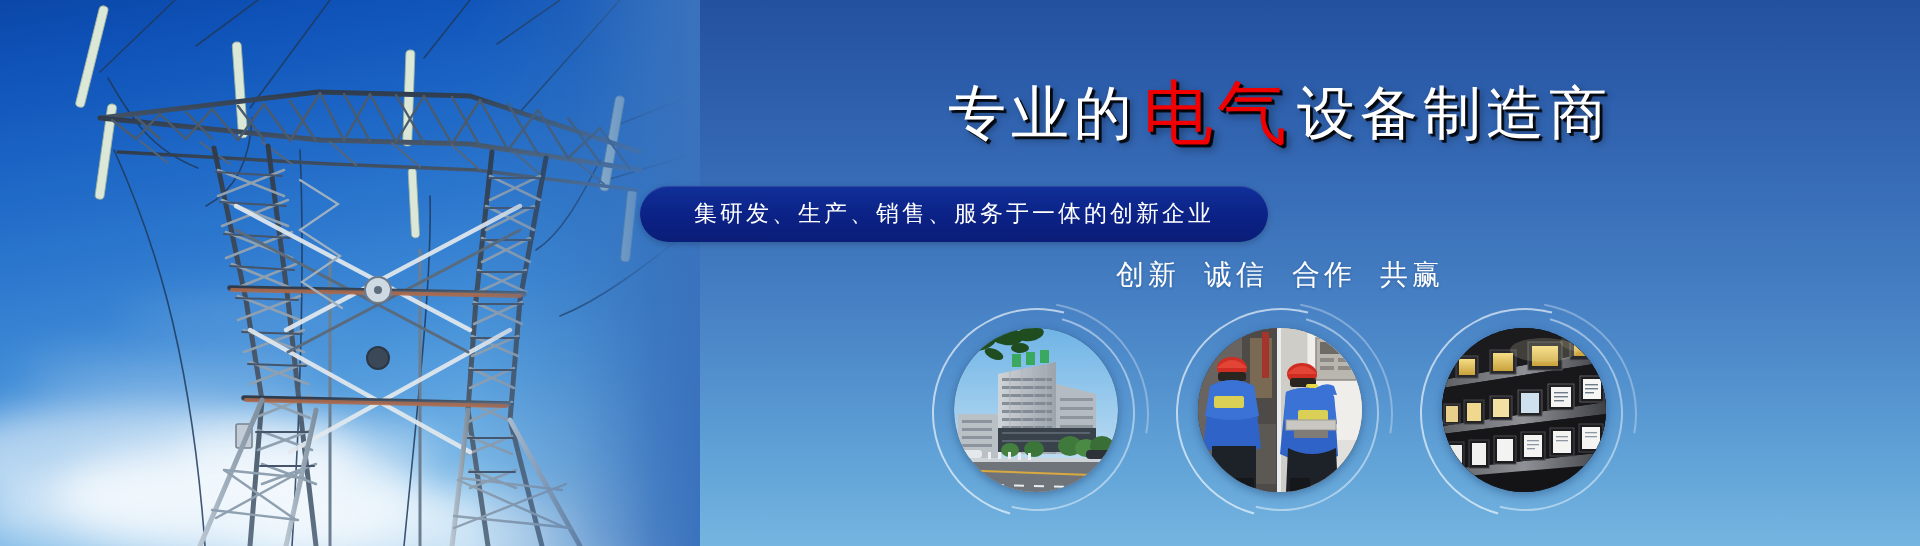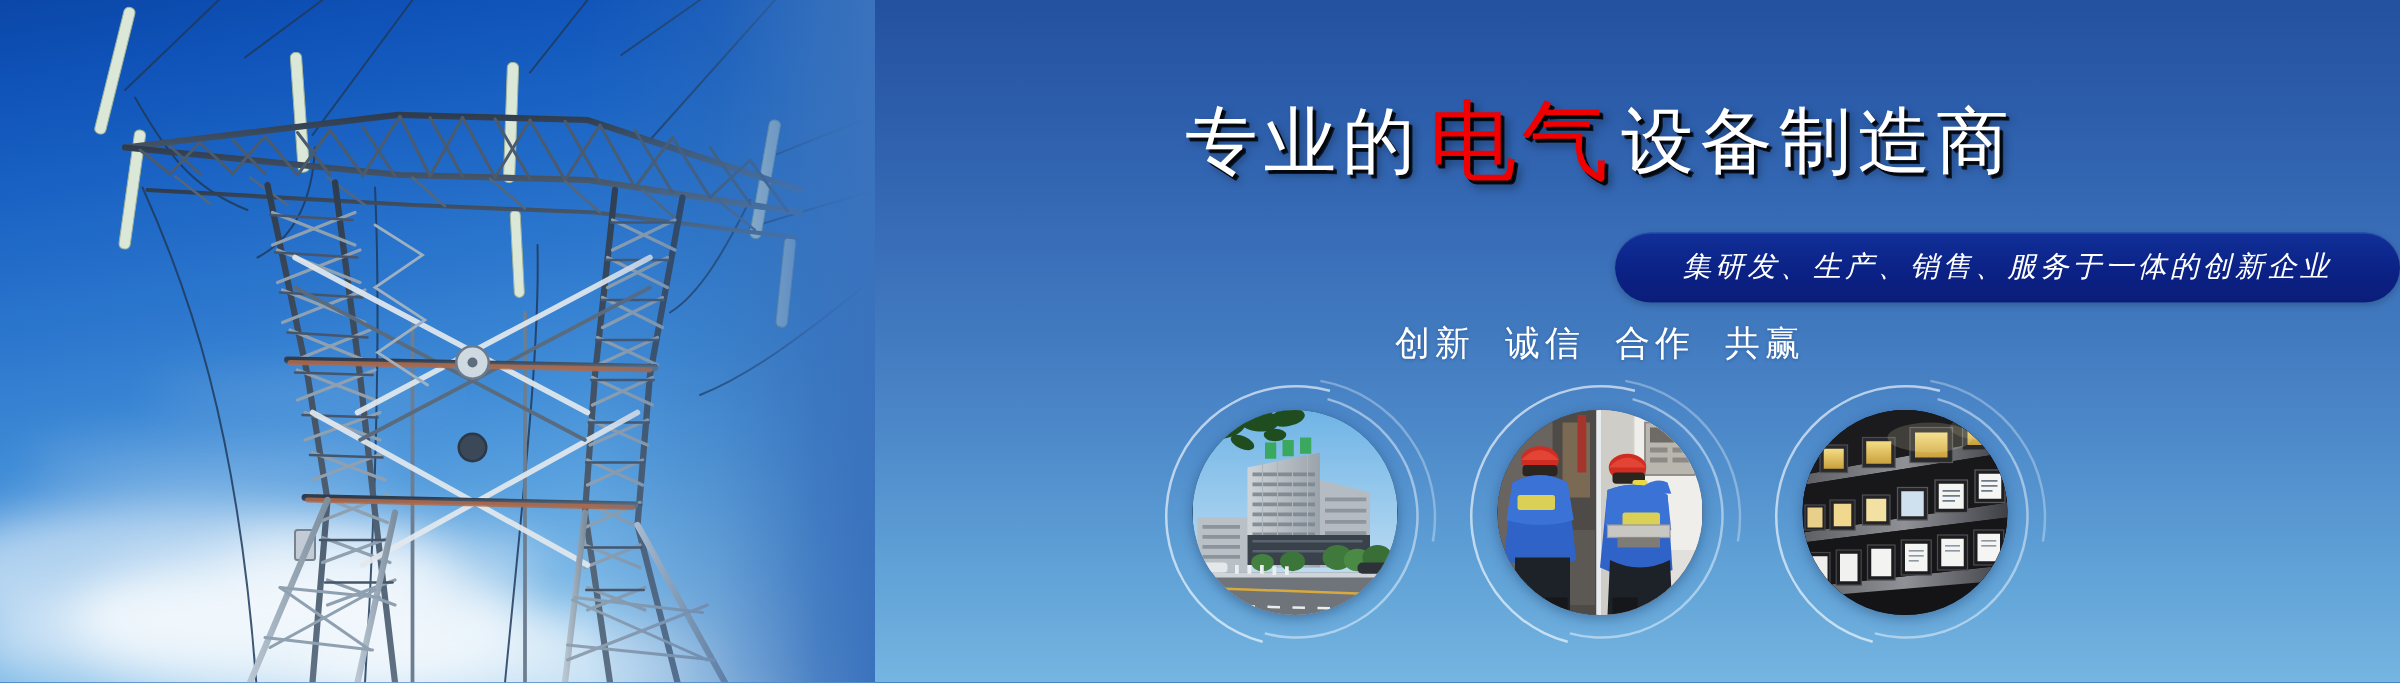--- a/index.html
+++ b/index.html
@@ -81,21 +81,21 @@
     color:#f00000;font-size:70px;letter-spacing:4px;
     text-shadow:
       3px 3px 0 rgba(0,0,0,.82),
       2px 2px 0 rgba(0,0,0,.7),
       5px 5px 8px rgba(0,0,0,.4);
     padding:0 6px;
     position:relative;top:4px;
   }
 
   
-  .pill-wrap{position:absolute;left:0;top:186px;width:1280px;text-align:right;font-style:italic;}
+  .pill-wrap{position:absolute;left:0;top:186px;width:1280px;text-align:left;}
   .pill{
     display:inline-block;
     background:linear-gradient(180deg,#103099 0%,#0b2185 55%,#0a1d78 100%);
     color:#ffffff;
     font-size:23px;letter-spacing:3px;font-weight:500;
     padding:12px 54px 13px;
     border-radius:30px;
     box-shadow:0 2px 6px rgba(0,0,0,.22), inset 0 1px 0 rgba(255,255,255,.12);
     white-space:nowrap;
   }

